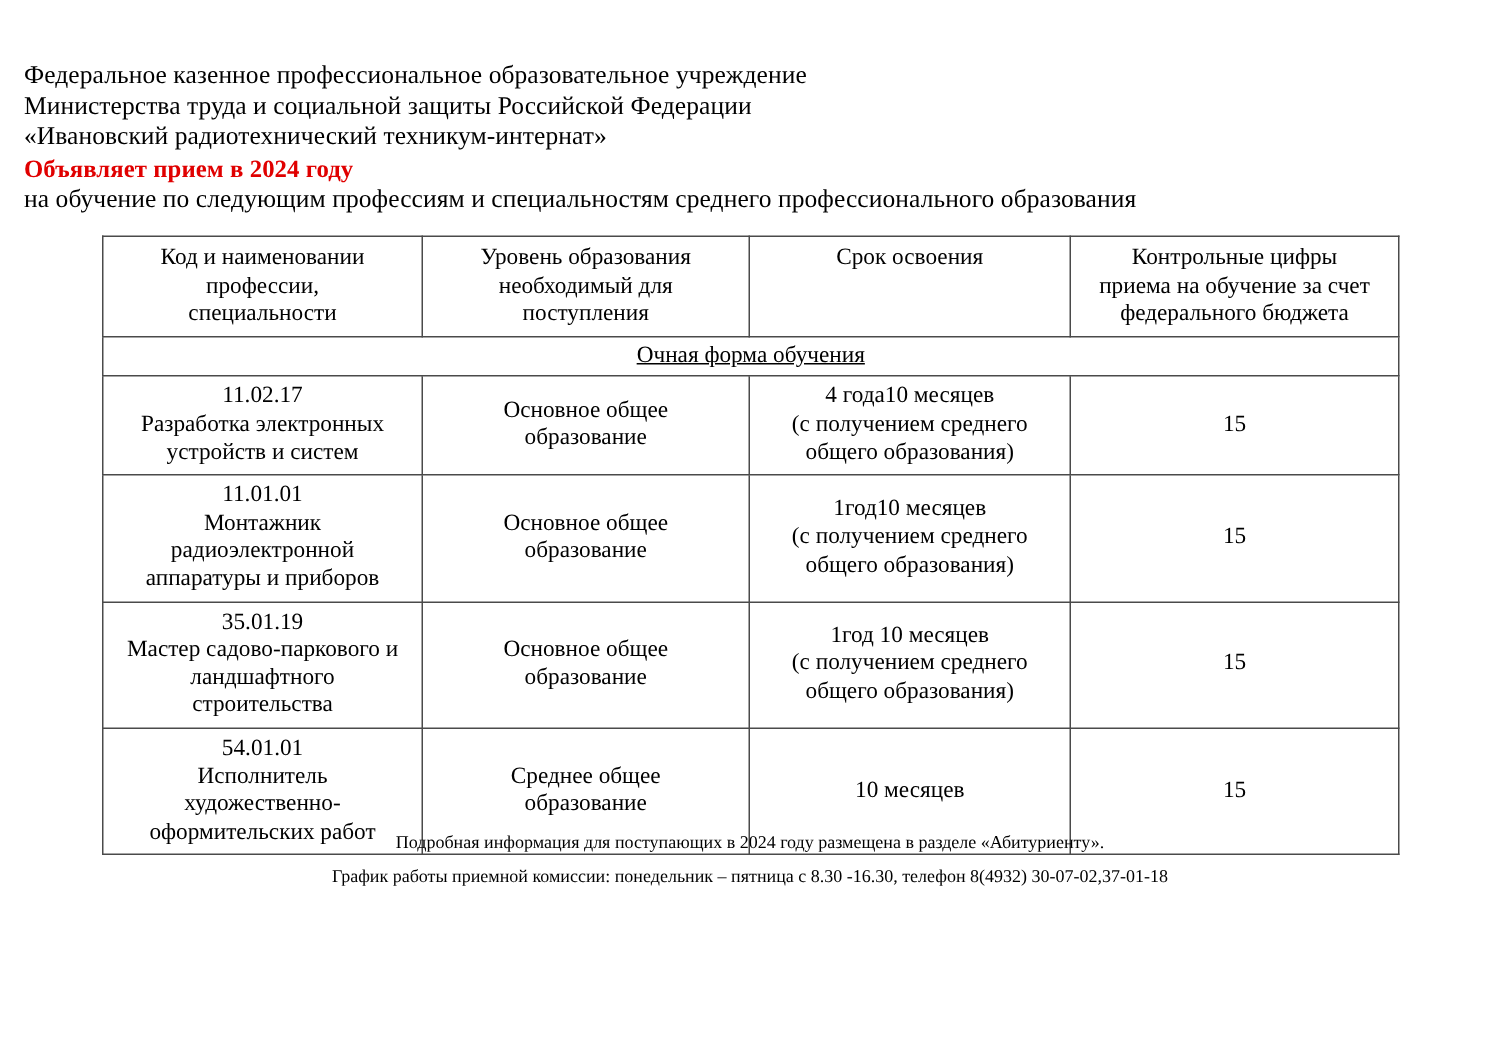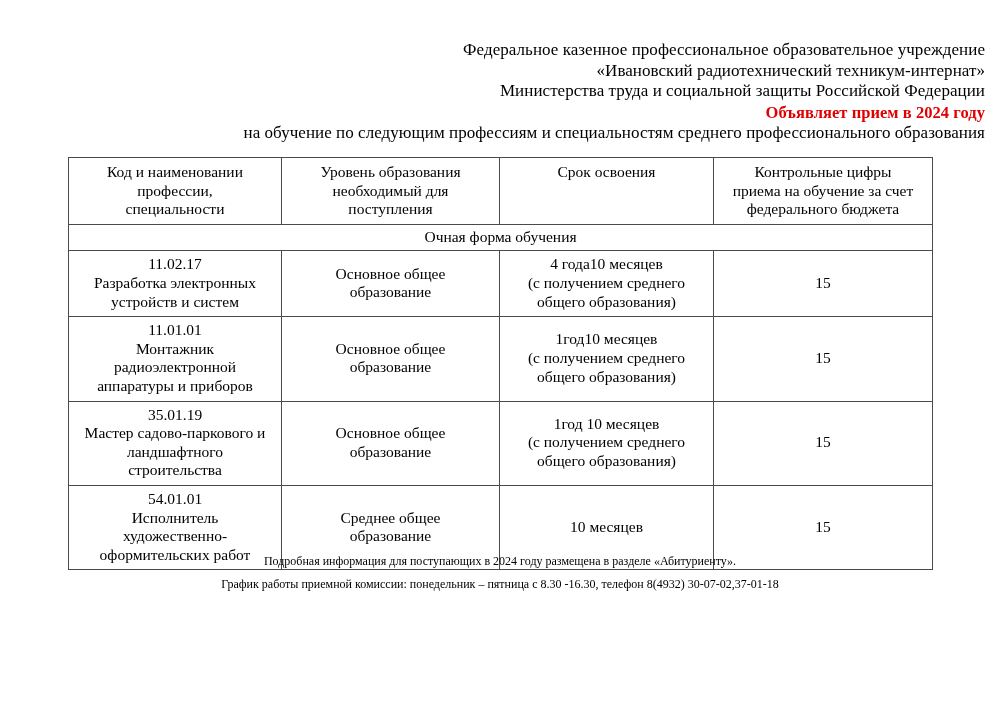--- a/index.html
+++ b/index.html
@@ -18,24 +18,24 @@
   .page {
     position: relative;
     width: 1000px;
     height: 707px;
     box-sizing: border-box;
   }
 
   
   .header {
     position: absolute;
-    left: 0;
+    left: 16px;
     top: 40px;
     width: 985px;
-    text-align: right;
+    text-align: left;
   }
   .header-line {
     font-size: 17px;
     line-height: 20.5px;
     letter-spacing: 0.05px;
     white-space: nowrap;
   }
   .header-line.accent {
     color: #e00000;
     font-weight: bold;
@@ -71,20 +71,21 @@
     padding-top: 5px;
   }
   col.c1 { width: 213px; }
   col.c2 { width: 218px; }
   col.c3 { width: 214px; }
   col.c4 { width: 219px; }
 
   tr.section-row td {
     padding: 3px 4px 4px 4px;
     vertical-align: middle;
+    text-decoration: underline;
   }
   .row-code {
     display: block;
   }
   .row-name {
     display: block;
   }
   td.level-cell,
   td.count-cell {
     vertical-align: middle;
@@ -104,22 +105,22 @@
     white-space: nowrap;
   }
 </style>
 </head>
 <body>
 
 <div class="page">
 
   <div class="header">
     <div class="header-line">Федеральное казенное профессиональное образовательное учреждение</div>
+    <div class="header-line">Министерства труда и социальной защиты Российской Федерации</div>
     <div class="header-line">«Ивановский радиотехнический техникум-интернат»</div>
-    <div class="header-line">Министерства труда и социальной защиты Российской Федерации</div>
     <div class="header-line accent">Объявляет прием в 2024 году</div>
     <div class="header-line">на обучение по следующим профессиям и специальностям среднего профессионального образования</div>
   </div>
 
   <div class="table-wrap">
     <table class="adm">
       <colgroup>
         <col class="c1">
           <col class="c2">
           <col class="c3">

